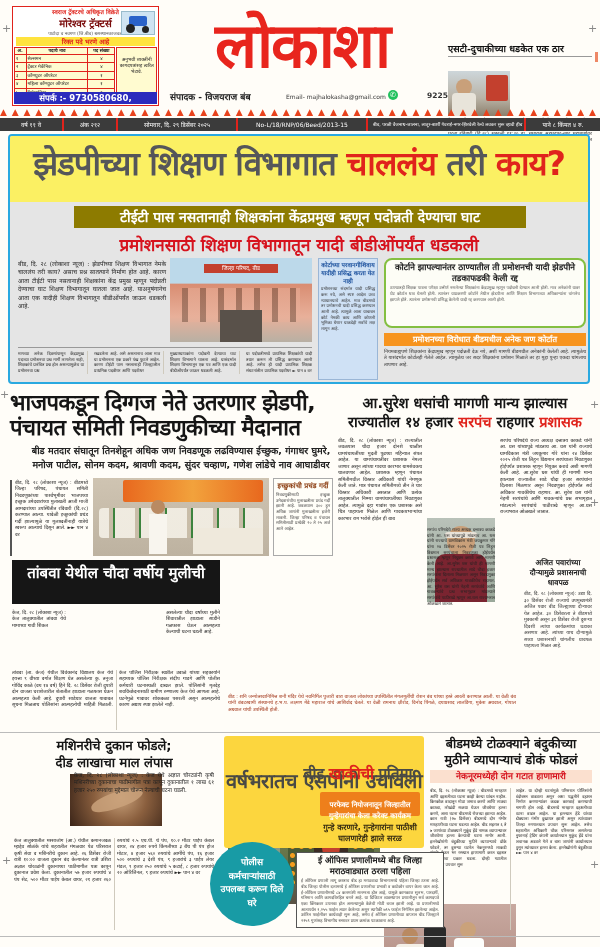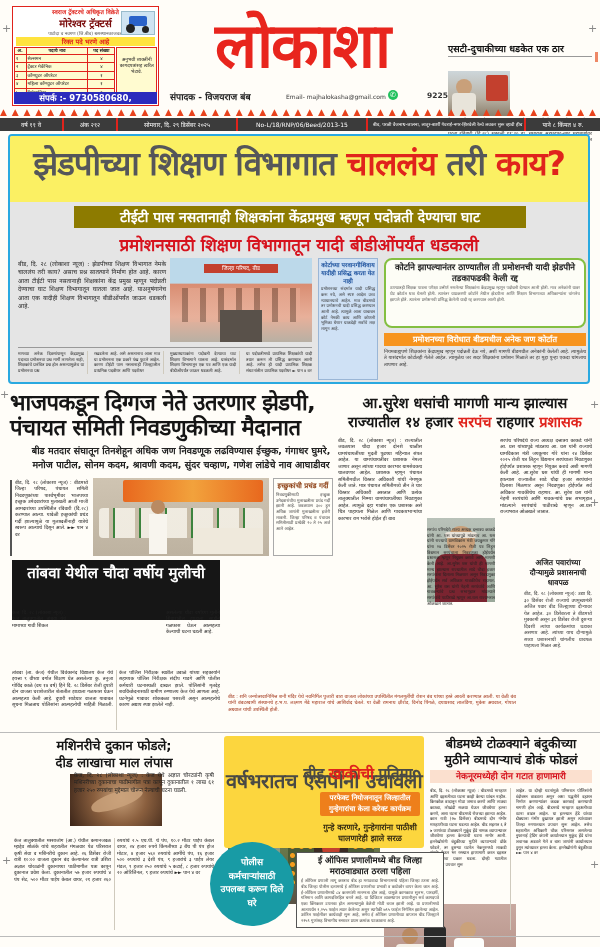--- a/index.html
+++ b/index.html
@@ -179,21 +179,21 @@
 </div>
 <div class="abs j t48" style="left:338px;top:438px;width:84px;height:118px;">बीड, दि. २८ (लोकाशा न्यूज) : राज्यातील जवळपास चौदा हजार दोनशे चाळीस ग्रामपंचायतींच्या मुदती पुढच्या महिन्यात संपत आहेत. या ग्रामपंचायतींवर प्रशासक नेमला जाणार असून त्यांच्या गावचा कारभार ग्रामसेवकच चालवणार आहेत. प्रशासक म्हणून पंचायत समितीमधील विस्तार अधिकारी यांची नेमणूक केली जाते. मात्र पंचायत समितीमध्ये तीन ते चार विस्तार अधिकारी असतात आणि प्रत्येक तालुक्यातील निम्म्या ग्रामपंचायतींच्या निवडणुका आहेत. त्यामुळे दहा गावांस एक प्रशासक असे चित्र पाहायला मिळेल आणि गावकारभाऱ्यांचा कारभार राम भरोसे होईल ही बाब</div>
 <div class="photo abs" style="left:427px;top:440px;width:68px;height:84px;background:linear-gradient(180deg,#b9c2b9 0%,#9aa89a 100%);">
   <div class="abs" style="left:20px;top:8px;width:28px;height:30px;background:#c9a07a;border-radius:50%;"></div>
   <div class="abs" style="left:18px;top:14px;width:32px;height:6px;background:#e8e2d8;border-radius:3px;"></div>
   <div class="abs" style="left:8px;top:36px;width:52px;height:48px;background:#7a2430;border-radius:10px 10px 0 0;"></div>
 </div>
 <div class="abs j t42" style="left:427px;top:527px;width:68px;height:29px;">सरपंच परिषदेचे राज्य अध्यक्ष दत्तात्रय काकडे यांनी आ. धस यांच्यापुढे मांडताच आ. धस यांनी राज्याचे ग्रामविकास मंत्री जयकुमार गोरे यांना २४ डिसेंबर २०२५ रोजी पत्र लिहून विद्यमान सरपंचाला निवडणुका होईपर्यंत प्रशासक म्हणून नियुक्त करावे अशी मागणी केली आहे. आ.सुरेश धस यांची ही मागणी मान्य झाल्यास राज्यातील साडे चौदा हजार सरपंचांना दिलासा मिळणार असून निवडणुका होईपर्यंत सर्व अधिकार गावकीचेच राहणार. आ. सुरेश धस यांनी नेहमी सरपंचांचे आणि गावकऱ्यांचे प्रश्न सभागृहात मांडल्याने सरपंचांचे पाठीराखे म्हणून आ.धस राज्यभरात ओळखले जातात.</div>
 <div class="abs j t48" style="left:500px;top:438px;width:92px;height:118px;overflow:hidden;">सरपंच परिषदेचे राज्य अध्यक्ष दत्तात्रय काकडे यांनी आ. धस यांच्यापुढे मांडताच आ. धस यांनी राज्याचे ग्रामविकास मंत्री जयकुमार गोरे यांना २४ डिसेंबर २०२५ रोजी पत्र लिहून विद्यमान सरपंचाला निवडणुका होईपर्यंत प्रशासक म्हणून नियुक्त करावे अशी मागणी केली आहे. आ.सुरेश धस यांची ही मागणी मान्य झाल्यास राज्यातील साडे चौदा हजार सरपंचांना दिलासा मिळणार असून निवडणुका होईपर्यंत सर्व अधिकार गावकीचेच राहणार. आ. सुरेश धस यांनी नेहमी सरपंचांचे आणि गावकऱ्यांचे प्रश्न सभागृहात मांडल्याने सरपंचांचे पाठीराखे म्हणून आ.धस राज्यभरात ओळखले जातात.</div>
 
-<div class="abs c b" style="left:12px;top:560px;width:208px;height:60px;background:#161616;color:#fff;font-size:15px;line-height:1.4;padding-top:3px;">
+<div class="abs c b" style="left:12px;top:560px;width:208px;height:44px;background:#161616;color:#fff;font-size:15px;line-height:1.4;padding-top:3px;">
   <div>तांबवा येथील चौदा वर्षीय मुलीची</div>
 </div>
 <div class="abs j t48" style="left:12px;top:610px;width:54px;height:56px;">केज, दि. २८ (लोकाशा न्यूज) : केज तालुक्यातील तांबवा येथे मामाच्या गावी शिकत</div>
 <div class="photo abs" style="left:70px;top:612px;width:92px;height:52px;background:radial-gradient(circle at 55% 45%,#caa27b 0%,#8a5f3e 45%,#3a2418 100%);">
   <div class="abs" style="left:20px;top:18px;width:54px;height:16px;background:#caa27b;border-radius:50% 40% 50% 40%;transform:rotate(-18deg);opacity:.85;"></div>
 </div>
 <div class="abs j t48" style="left:166px;top:610px;width:54px;height:56px;">असलेल्या चौदा वर्षांच्या मुलीने शिवारातील झाडाला साडीने गळफास घेऊन आत्महत्या केल्याची घटना घडली आहे.</div>
 <div class="abs cols2 j t48" style="left:12px;top:670px;width:208px;height:60px;overflow:hidden;">तांबवा (ता. केज) येथील विवेकानंद विद्यालय केज येथे इयत्ता ९ वीच्या वर्गात शिक्षण घेत असलेल्या कु. तनुजा गोविंद काळे (वय १४ वर्ष) हिने दि. २८ डिसेंबर रोजी दुपारी दोन वाजता घराशेजारील शेतातील झाडाला गळफास घेऊन आत्महत्या केली आहे. दुपारी साडेचार वाजता याबाबत सूचना मिळताच पोलिसांना आत्महत्येची माहिती मिळाली. केज पोलिस निरीक्षक स्वप्नील उबाळे यांच्या सहकार्याने सहाय्यक पोलिस निरीक्षक संदीप गाडगे आणि पोलीस कर्मचारी घटनास्थळी दाखल झाले. पोलिसांनी मृतदेह शवविच्छेदनासाठी ग्रामीण रुग्णालय केज येथे आणला आहे. घटनेमुळे गावावर शोककळा पसरली असून आत्महत्येचे कारण अद्याप स्पष्ट झालेले नाही.</div>
 
 <div class="photo abs" style="left:228px;top:558px;width:152px;height:132px;background:linear-gradient(180deg,#8a9a6a 0%,#6a7a4a 55%,#5a5244 100%);">
@@ -229,21 +229,21 @@
   <div>दीड लाखाचा माल लंपास</div>
 </div>
 
 <div class="abs j t55" style="left:74px;top:772px;width:140px;height:62px;">केज, दि. २८ (लोकाशा न्यूज) : केज येथे अज्ञात चोरट्यांनी कृषी मशिनरीच्या दुकानाचा पाठीमागील पत्रा कापून दुकानातील १ लाख ६१ हजार २५० रुपयांचा मुद्देमाल चोरून नेल्याची घटना घडली.</div>
 <div class="abs cols2 j t48" style="left:14px;top:838px;width:200px;height:92px;overflow:hidden;">केज तालुक्यातील मस्साजोग (आ.) येथील कमानजवळ म्हाद्देव सोळंके यांचे शहरातील मंगळवार पेठ परिसरात कृषी सेवा व मशिनरीचे दुकान आहे. २६ डिसेंबर रोजी रात्री १०:०० वाजता दुकान बंद केल्यानंतर रात्री उशिरा अज्ञात चोरट्यांनी दुकानाच्या पाठीमागील पत्रा कापून दुकानात प्रवेश केला. दुकानातील ५७ हजार रुपयांचे ४ पंप सेट, ५०० मीटर पाईप केबल वायर, २१ हजार २६० रुपयांचे २.५ एच.पी. चे पंप, १०.२ मीटर पाईप केबल वायर, २४ हजार रुपये किंमतीच्या ३ बॅच पी पंप होज मोटार, ४ हजार ५६० रुपयांचे आर्मीचे पंप, १६ हजार ५०० रुपयांचे ३ देशी पंप, ९ हजारांचे ३ पाईप लेयर मंडल, ९ हजार २५० रुपयांचे ५ कटाई, ८ हजार रुपयांचे २० ओरिजिनल, ९ हजार रुपयांचे ►► पान ४ वर</div>
 
 <div class="abs" style="left:224px;top:736px;width:200px;height:112px;background:#fcd63e;border-radius:3px;"></div>
 <div class="abs c b" style="left:224px;top:739px;width:200px;font-size:20px;color:#4a4a44;letter-spacing:-0.5px;margin-top:28px;">वर्षभरातच एसपींनी उंचावली</div>
 <div class="abs c b" style="left:288px;top:762px;width:124px;font-size:15.5px;letter-spacing:-0.5px;text-align:right;"><span style="color:#4a4a44;">बीड </span><span class="red">खाकीची</span><span style="color:#4a4a44;"> प्रतिमा</span></div>
 
-<div class="abs c b" style="left:320px;top:792px;width:100px;height:24px;background:#ee7f1b;color:#fff;font-size:7px;line-height:1.5;border-radius:2px;padding-top:1px;z-index:3;">
+<div class="abs c b" style="left:320px;top:792px;width:100px;height:24px;background:#ee7f1b;color:#fff;font-size:7px;line-height:1.5;border-radius:2px;padding-top:8px;z-index:3;">
   <div>परफेक्ट नियोजनातून जिल्हातील</div>
   <div>गुन्हेगारांचा केला करेक्ट कार्यक्रम</div>
 </div>
 <div class="abs c b" style="left:320px;top:822px;width:100px;font-size:8px;line-height:1.4;color:#3a2f12;z-index:3;">
   <div>गुन्हे करणारे, गुन्हेगारांना पाठीशी</div>
   <div>घालणारेही झाले सरळ</div>
 </div>
 <div class="abs j t42" style="left:320px;top:846px;width:54px;height:0px;overflow:hidden;"></div>
 
 <div class="abs" style="left:452px;top:736px;width:0;"></div>

